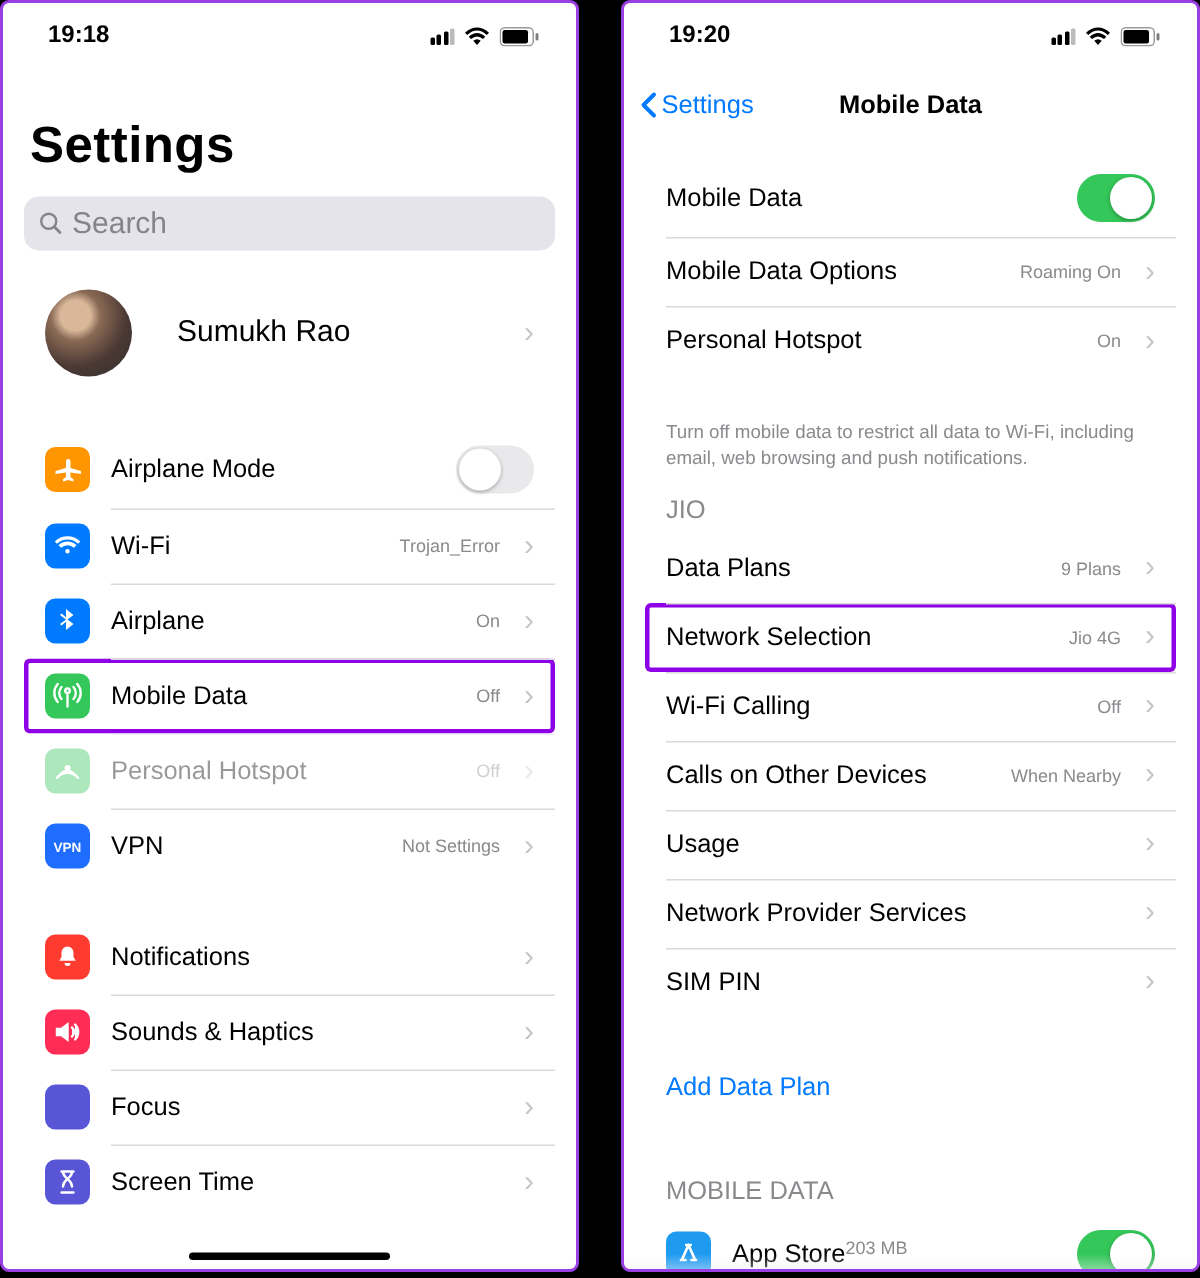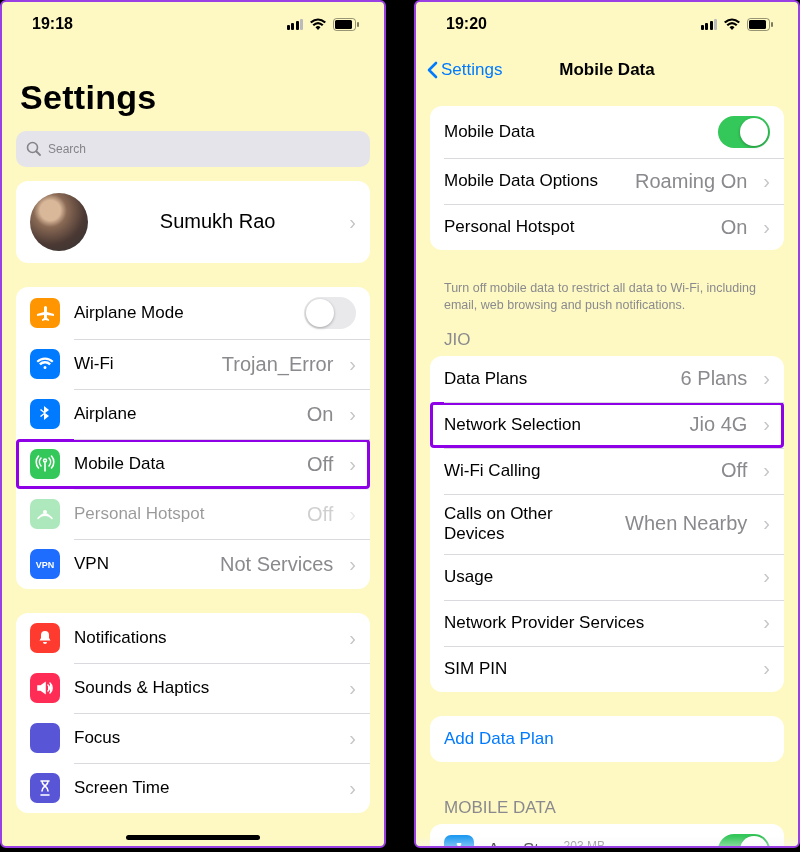--- a/index.html
+++ b/index.html
@@ -8,21 +8,21 @@
     width: 800px;
     height: 852px;
     background: #000;
     font-family: -apple-system, BlinkMacSystemFont, "Segoe UI", Helvetica, Arial, sans-serif;
     display: flex;
     overflow: hidden;
   }
   .phone {
     width: 392px;
     height: 848px;
-    background: #fef9c3;
+    background: #ffffff;
     border: 2px solid #9a3fe4;
     border-radius: 6px;
     position: relative;
     overflow: hidden;
   }
   .phone-left { margin-right: 8px; }
   .phone-right { margin-left: 20px; }
 
   
   .status-bar {
@@ -54,21 +54,21 @@
   
   .search-bar {
     margin: 6px 14px 14px;
     background: #e4e4ea;
     border-radius: 10px;
     height: 36px;
     display: flex;
     align-items: center;
     padding: 0 10px;
     color: #848489;
-    font-size: 12px;
+    font-size: 20px;
     gap: 6px;
   }
 
   
   .card {
     background: #fff;
     margin: 0 14px 24px;
     border-radius: 12px;
     overflow: hidden;
   }
@@ -86,21 +86,21 @@
     top: 0;
     left: 58px;
     right: 0;
     height: 0.5px;
     background: #d9d9de;
   }
   .row.noline::before { display: none; }
   .row.inset44::before { left: 14px; }
   .row-main { flex: 1; display: flex; align-items: center; gap: 14px; min-width: 0; }
   .label { font-size: 17px; color: #000; }
-  .value { font-size: 20px; color: #8a8a8e; white-space: nowrap; }
+  .value { font-size: 12px; color: #8a8a8e; white-space: nowrap; }
   .chevron { color: #c6c6c8; font-size: 20px; margin-left: 2px; }
   .icon-box {
     width: 30px; height: 30px; border-radius: 7px;
     display: flex; align-items: center; justify-content: center;
     color: #fff; font-size: 17px; flex-shrink: 0;
   }
 
   .toggle {
     width: 52px; height: 32px; border-radius: 16px;
     background: #e9e9eb; position: relative; flex-shrink: 0;
@@ -117,21 +117,20 @@
   .highlight {
     box-shadow: inset 0 0 0 3px #8e00e6;
     border-radius: 4px;
     justify-content: space-between;
   }
 
   
   .profile {
     display: flex; align-items: center; gap: 30px;
     padding: 12px 14px;
-    text-align: center;
   }
   .avatar {
     width: 58px; height: 58px; border-radius: 50%;
     background: radial-gradient(circle at 35% 30%, #d9b89a 18%, #8a6a55 30%, #4a3833 62%, #333 100%);
     flex-shrink: 0;
   }
   .profile-text { flex: 1; }
   .profile-name { font-size: 20px; font-weight: 400; margin-bottom: 2px; }
   .profile-sub { font-size: 12px; color: #7f7f84; }
 
@@ -285,21 +284,21 @@
       </div>
       <div class="row">
         <div class="icon-box" style="background: rgb(31, 109, 255);">
           <svg width="20" height="20" viewBox="0 0 20 20">
             <text x="10" y="14" text-anchor="middle" font-size="9" font-weight="700" fill="#fff" font-family="Arial">VPN</text>
           </svg>
         </div>
         <div class="row-main">
           <span class="label">VPN</span>
         </div>
-        <span class="value">Not Services</span>
+        <span class="value">Not Settings</span>
         <span class="chevron">›</span>
       </div>
     </div>
   <div id="left-group-1" class="card">
       <div class="row noline">
         <div class="icon-box" style="background: rgb(255, 59, 48);">
           <svg width="20" height="20" viewBox="0 0 20 20">
             <path d="M10 3a4 4 0 014 4v3l1.5 2.5H4.5L6 10V7a4 4 0 014-4zm-2 11h4a2 2 0 01-4 0z" fill="#fff"></path>
           </svg>
         </div>
@@ -407,21 +406,21 @@
         </div>
       </div>
     <div class="footnote">Turn off mobile data to restrict all data to Wi-Fi, including email, web browsing and push notifications.</div>
 
     <div class="section-header">JIO</div>
     <div id="right-jio" class="card">
         <div class="row inset44 noline">
           <div class="row-main">
             <span class="label">Data Plans</span>
           </div>
-          <span class="value">6 Plans</span>
+          <span class="value">9 Plans</span>
           <span class="chevron">›</span>
         </div>
         <div class="row highlight inset44">
           <div class="row-main">
             <span class="label">Network Selection</span>
           </div>
           <span class="value">Jio 4G</span>
           <span class="chevron">›</span>
         </div>
         <div class="row inset44">

